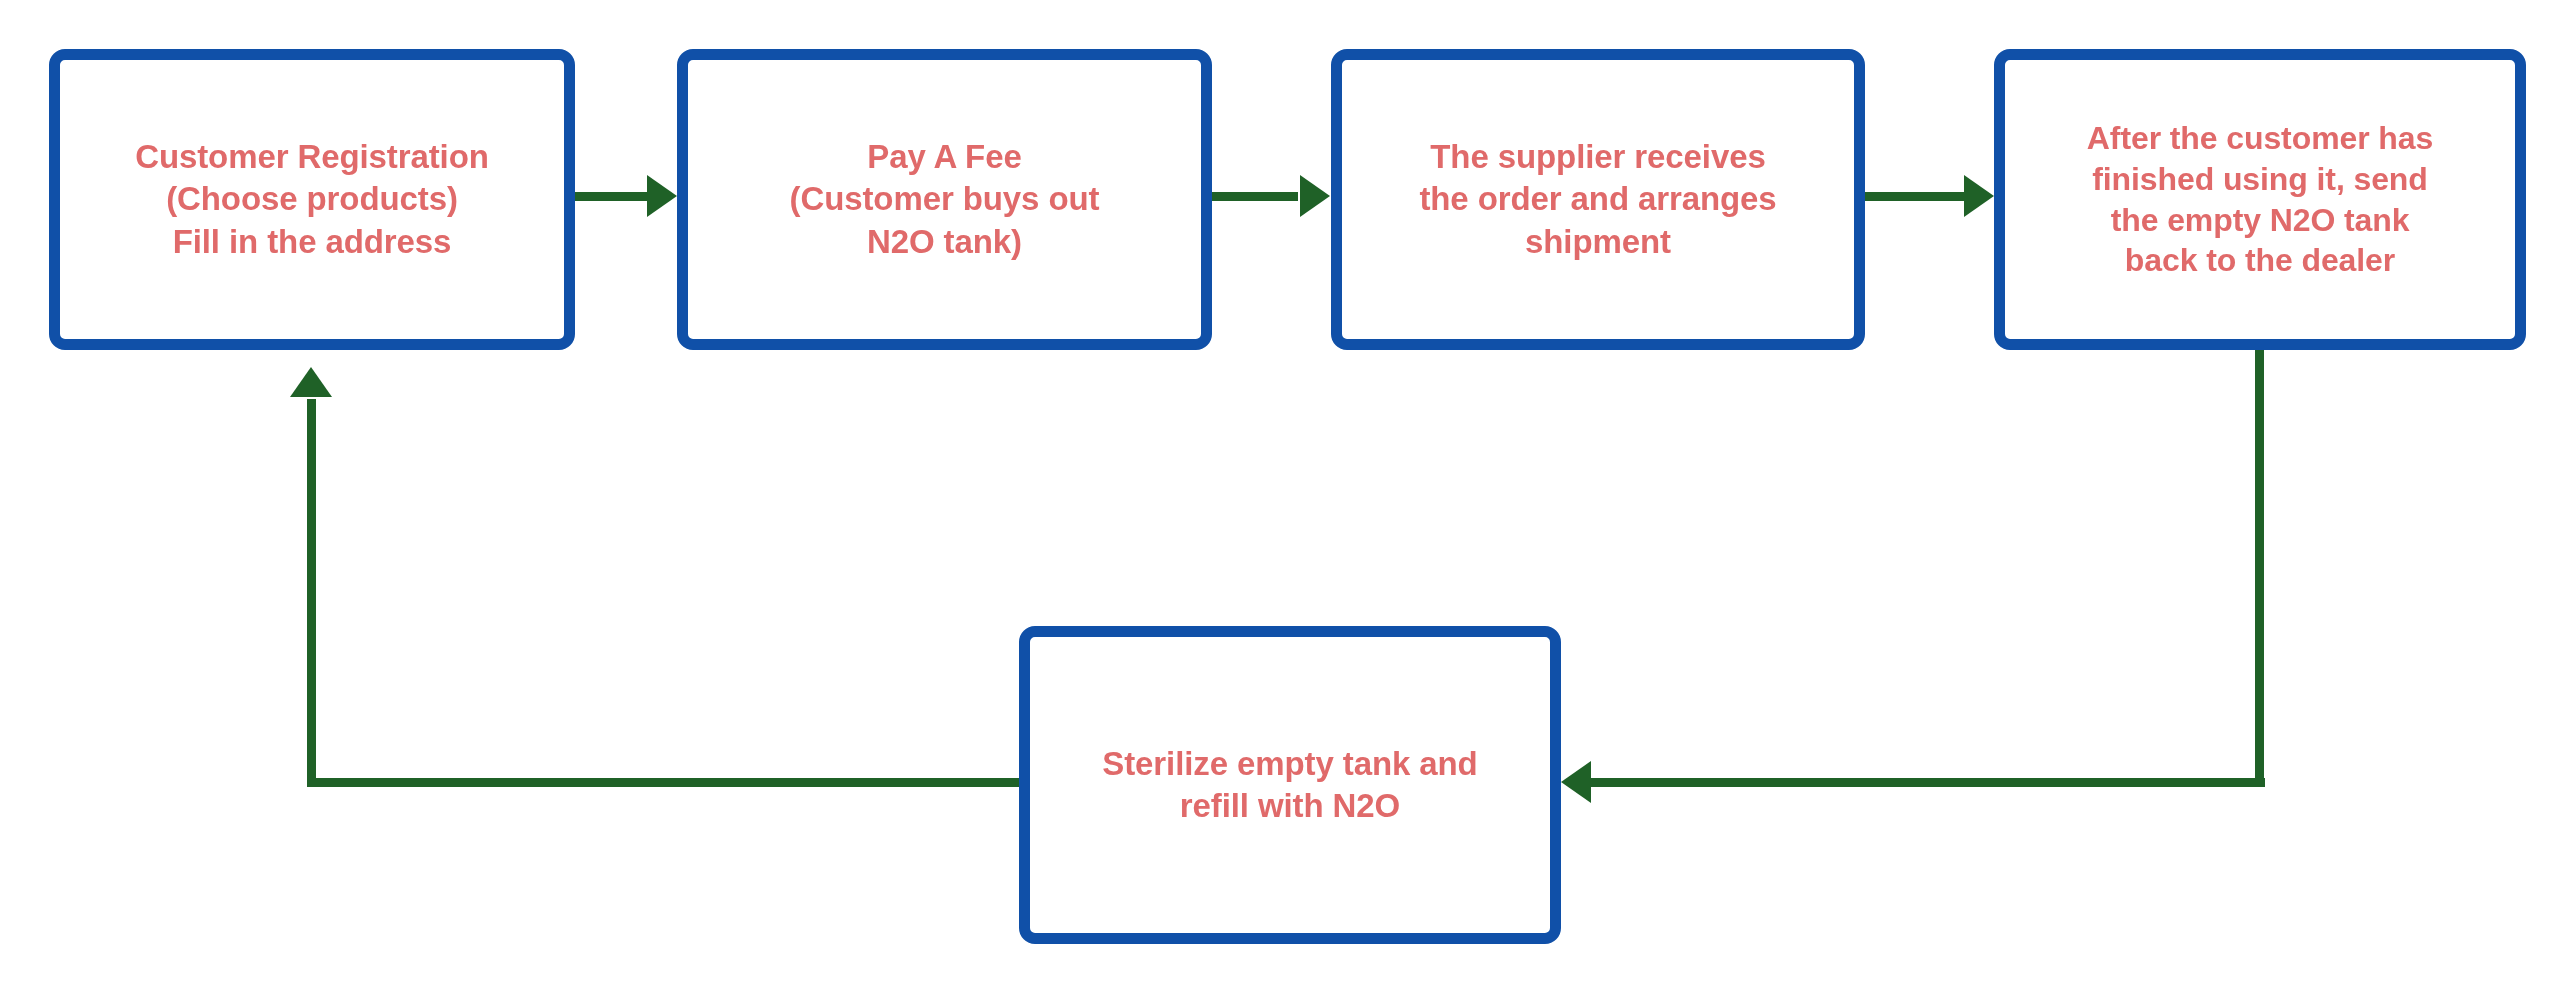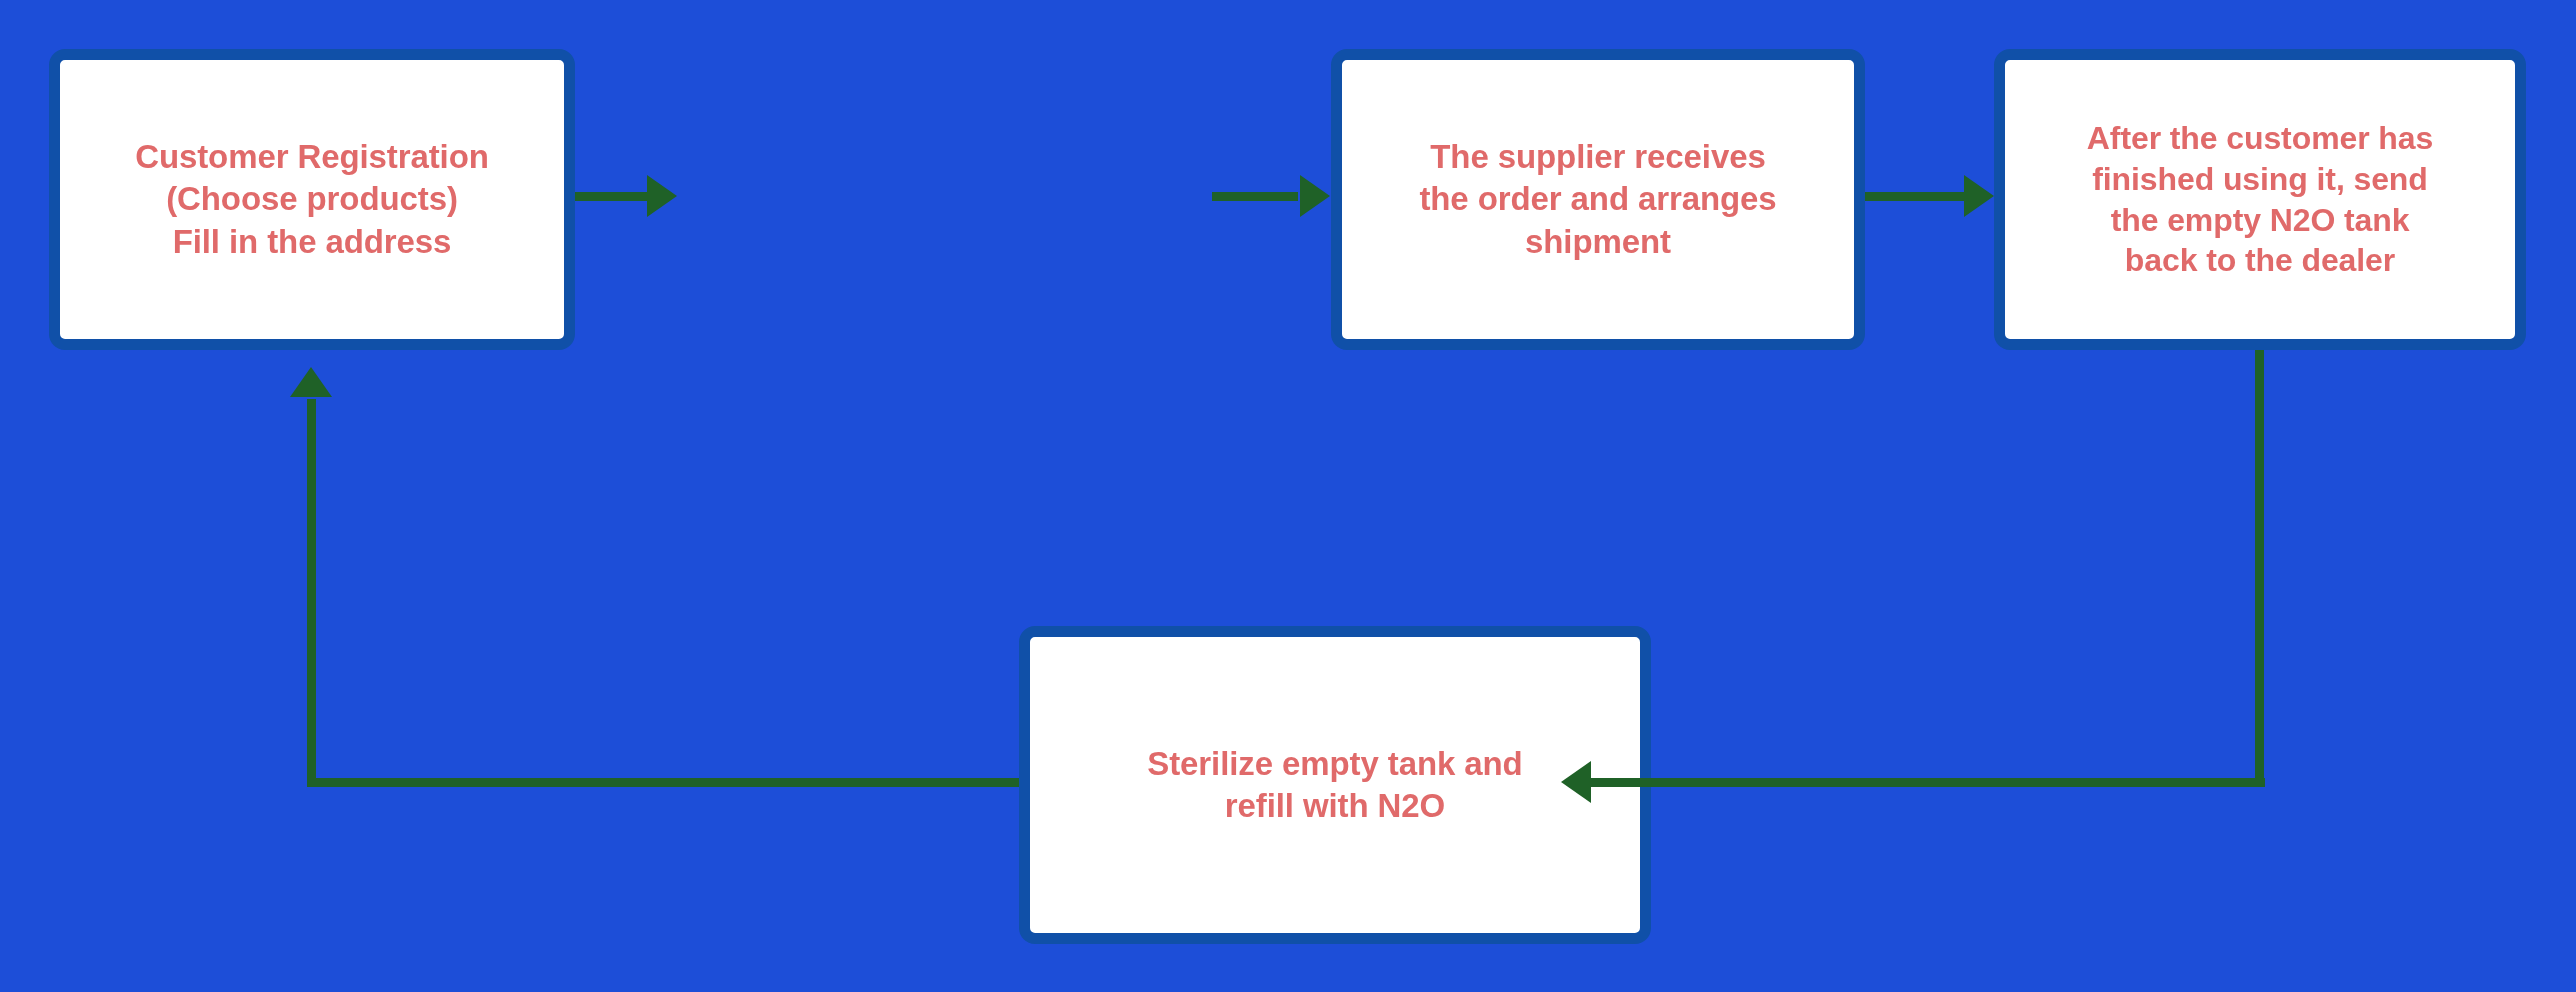--- a/index.html
+++ b/index.html
@@ -4,21 +4,21 @@
 <style>
   html, body {
     margin: 0;
     padding: 0;
     background: #000000;
   }
   #canvas {
     position: relative;
     width: 2576px;
     height: 992px;
-    background: #1d4ed8;
+    background: #ffffff;
     overflow: hidden;
     font-family: "Liberation Sans", sans-serif;
   }
   .node {
     position: absolute;
     box-sizing: border-box;
     background: #ffffff;
     border: 11.5px solid #1050a8;
     border-radius: 16px;
     display: flex;
@@ -66,35 +66,40 @@
 <body>
 
 <div id="canvas">
 
   <div class="node" style="left:49px; top:49px; width:526px; height:301px;">
     <div class="node-label">Customer Registration
 (Choose products)
 Fill in the address</div>
   </div>
 
+  <div class="node" style="left:677px; top:49px; width:535px; height:301px;">
+    <div class="node-label">Pay A Fee
+(Customer buys out
+N2O tank)</div>
+  </div>
 
   <div class="node" style="left:1331px; top:49px; width:534px; height:301px;align-items:center;">
     <div class="node-label">The supplier receives
 the order and arranges
 shipment</div>
   </div>
 
   <div class="node node-sm" style="left:1994px; top:49px; width:532px; height:301px;">
     <div class="node-label">After the customer has
 finished using it, send
 the empty N2O tank
 back to the dealer</div>
   </div>
 
-  <div class="node" style="left:1019px; top:626px; width:632px; height:318px;">
+  <div class="node" style="left:1019px; top:626px; width:542px; height:318px;">
     <div class="node-label">Sterilize empty tank and
 refill with N2O</div>
   </div>
 
   <div class="conn" style="left:575px; top:192px; width:79px; height:9.3px;"></div>
   <div class="arrowhead arrow-right" style="left:647px; top:175px;"></div>
 
   <div class="conn" style="left:1212px; top:192px; width:86px; height:9.3px;"></div>
   <div class="arrowhead arrow-right" style="left:1300px; top:175px;"></div>
 

